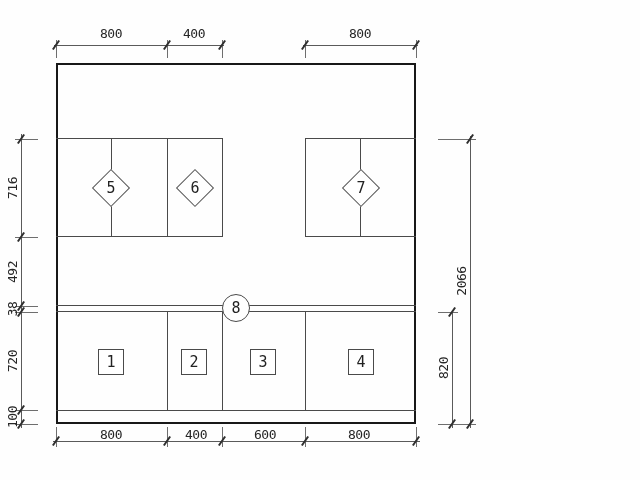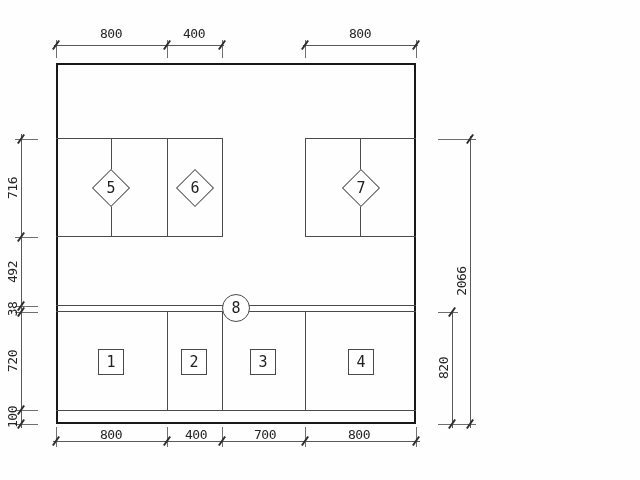--- a/index.html
+++ b/index.html
@@ -137,16 +137,16 @@
   <div class="ext-v" style="left:305px;top:427px;height:20px;"></div>
   <div class="ext-v" style="left:416px;top:427px;height:20px;"></div>
   <div class="dim-h" style="left:53px;top:441px;width:367px;"></div>
   <div class="tick" style="left:56px;top:441px;"></div>
   <div class="tick" style="left:167px;top:441px;"></div>
   <div class="tick" style="left:222px;top:441px;"></div>
   <div class="tick" style="left:305px;top:441px;"></div>
   <div class="tick" style="left:416px;top:441px;"></div>
   <div class="dimtext" style="left:111px;top:434px;">800</div>
   <div class="dimtext" style="left:196px;top:434px;">400</div>
-  <div class="dimtext" style="left:265px;top:434px;">700</div>
+  <div class="dimtext" style="left:265px;top:434px;">600</div>
   <div class="dimtext" style="left:359px;top:434px;">800</div>
 
 </div>
 
 </body></html>

